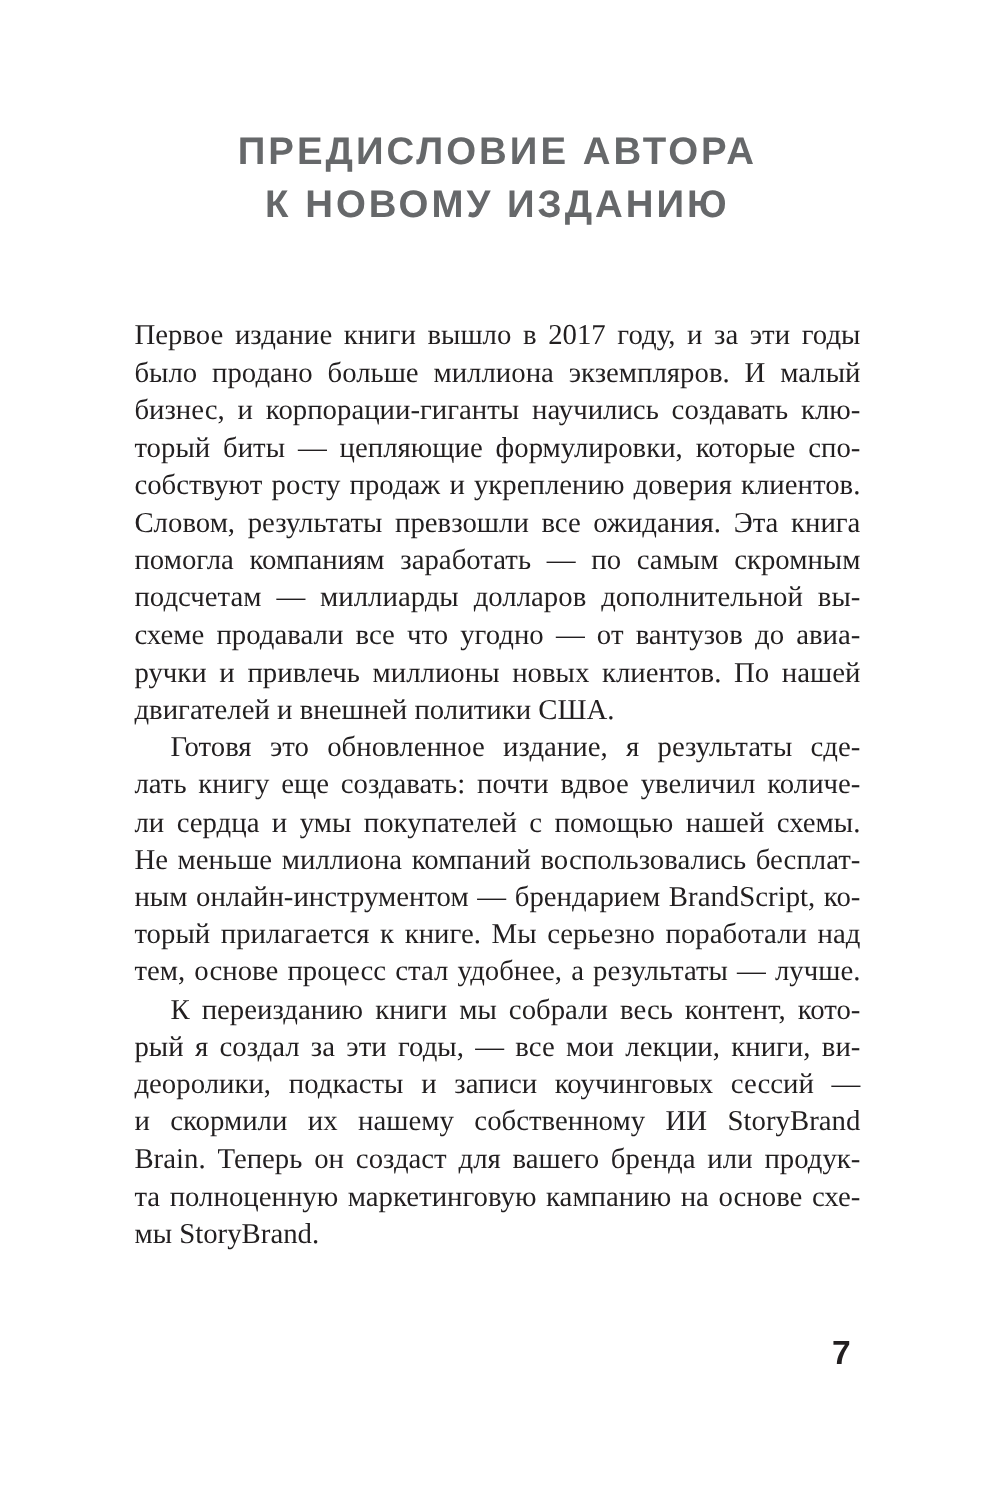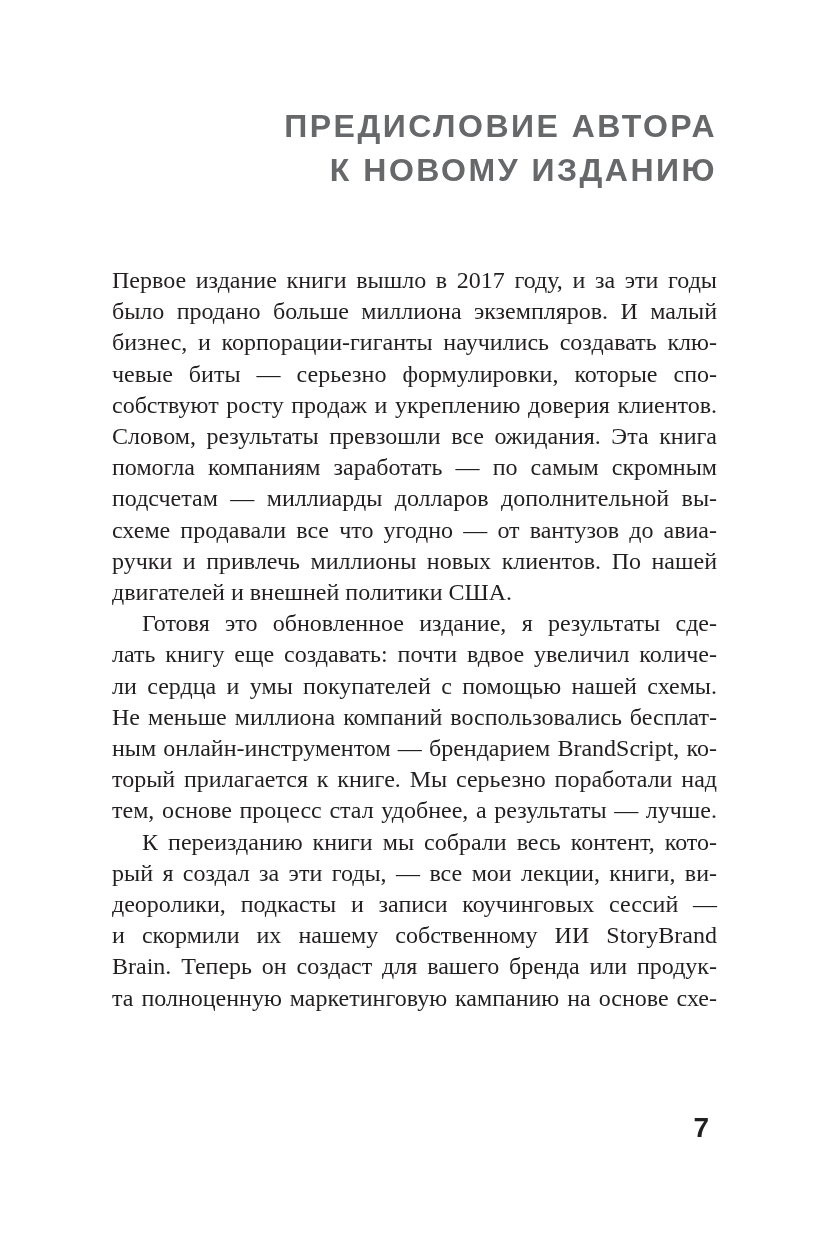--- a/index.html
+++ b/index.html
@@ -16,21 +16,21 @@
   }
   .text-column {
     position: absolute;
     left: 112px;
     top: 0;
     width: 605px;
   }
   .chapter-heading {
     margin: 0;
     padding-top: 104px;
-    text-align: right;
+    text-align: center;
     font-family: "Liberation Sans", sans-serif;
     font-weight: 700;
     font-size: 32px;
     line-height: 44px;
     letter-spacing: 2.5px;
     color: var(--heading_text, #66686a);
   }
   .chapter-heading span {
     display: block;
   }
@@ -72,21 +72,21 @@
   <div class="text-column">
     <h1 class="chapter-heading">
       <span>ПРЕДИСЛОВИЕ АВТОРА</span>
       <span>К НОВОМУ ИЗДАНИЮ</span>
     </h1>
     <div class="body-text">
         <div class="paragraph">
           <div class="tline">Первое издание книги вышло в 2017 году, и за эти годы</div>
           <div class="tline">было продано больше миллиона экземпляров. И малый</div>
           <div class="tline">бизнес, и корпорации-гиганты научились создавать клю-</div>
-          <div class="tline">чевые биты — серьезно формулировки, которые спо-</div>
+          <div class="tline">торый биты — цепляющие формулировки, которые спо-</div>
           <div class="tline">собствуют росту продаж и укреплению доверия клиентов.</div>
           <div class="tline">Словом, результаты превзошли все ожидания. Эта книга</div>
           <div class="tline">помогла компаниям заработать — по самым скромным</div>
           <div class="tline">подсчетам — миллиарды долларов дополнительной вы-</div>
           <div class="tline">схеме продавали все что угодно — от вантузов до авиа-</div>
           <div class="tline">ручки и привлечь миллионы новых клиентов. По нашей</div>
           <div class="tline tlast">двигателей и внешней политики США.</div>
         </div>
         <div class="paragraph">
           <div class="tline first-indent">Готовя это обновленное издание, я результаты сде-</div>
@@ -97,17 +97,18 @@
           <div class="tline">торый прилагается к книге. Мы серьезно поработали над</div>
           <div class="tline">тем, основе процесс стал удобнее, а результаты — лучше.</div>
         </div>
         <div class="paragraph">
           <div class="tline first-indent">К переизданию книги мы собрали весь контент, кото-</div>
           <div class="tline">рый я создал за эти годы, — все мои лекции, книги, ви-</div>
           <div class="tline">деоролики, подкасты и записи коучинговых сессий —</div>
           <div class="tline">и скормили их нашему собственному ИИ StoryBrand</div>
           <div class="tline">Brain. Теперь он создаст для вашего бренда или продук-</div>
           <div class="tline">та полноценную маркетинговую кампанию на основе схе-</div>
+          <div class="tline tlast">мы StoryBrand.</div>
         </div>
       </div>
   </div>
   <div class="page-number">7</div>
 </div>
 
 </body></html>

